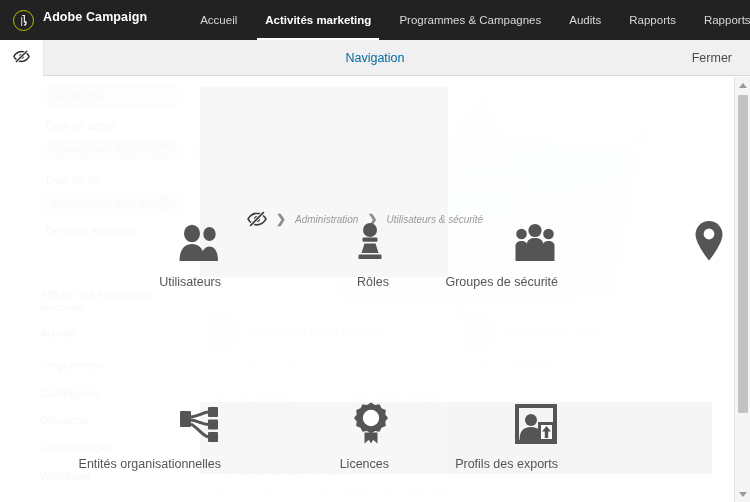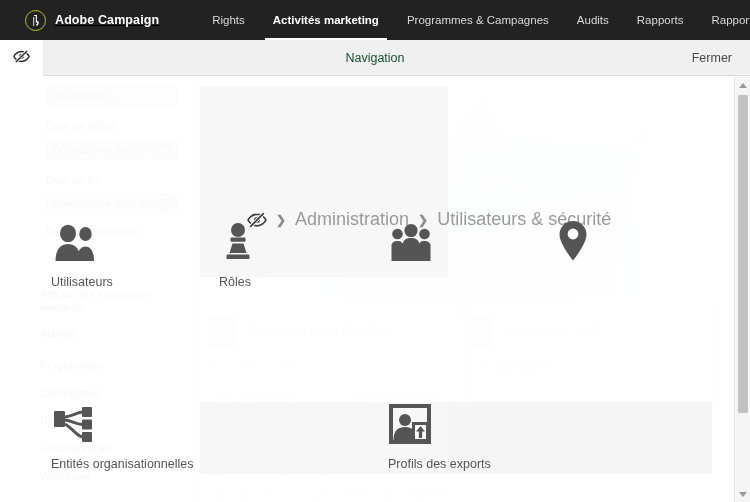--- a/index.html
+++ b/index.html
@@ -10,21 +10,21 @@
     background: #fff;
   }
 
   
   .topbar {
     position: absolute; top: 0; left: 0;
     width: 750px; height: 40px;
     background: #222222;
     display: flex; align-items: center;
   }
-  .brand { display: flex; align-items: center; padding-left: 25px; text-decoration: underline; }
+  .brand { display: flex; padding-left: 13px; }
   .brand-logo {
     width: 21px; height: 21px; border-radius: 50%;
     border: 1.6px solid #b8c400;
     display: flex; align-items: center; justify-content: center;
     flex: 0 0 auto;
   }
   .brand-logo svg { display: block; }
   .brand-name {
     color: #ffffff; font-size: 12.5px; font-weight: bold;
     margin-left: 9px; letter-spacing: .1px; white-space: nowrap;
@@ -51,21 +51,21 @@
   }
   .eye-tab {
     position: absolute; left: 0; top: 0;
     width: 44px; height: 36px; background: #ffffff;
     display: flex; align-items: center; justify-content: center;
     cursor: pointer; border-right: 1px solid #e8e8e8;
   }
   .subheader-title {
     position: absolute; left: 0; right: 0; top: 0; height: 36px;
     display: flex; align-items: center; justify-content: center;
-    font-size: 12.5px; color: #14532d; text-align: right;
+    font-size: 12.5px; color: #0369a1; text-align: right;
   }
   .subheader-close {
     position: absolute; right: 18px; top: 0; height: 36px;
     display: flex; align-items: center;
     font-size: 12.5px; color: #4a4a4a; cursor: pointer;
   }
 
   
   .bg-layer {
     position: absolute; top: 77px; left: 0;
@@ -140,28 +140,28 @@
     overflow: hidden;
   }
   .panel-tint {
     position: absolute; background: rgba(244,244,244,0.72);
   }
   .breadcrumb {
     position: absolute; left: 247px; top: 132px;
     display: flex; align-items: center; gap: 9px;
   }
   .crumb {
-    font-size: 18px; color: #9a9a9a; white-space: nowrap; cursor: pointer;
+    font-size: 10px; color: #9a9a9a; white-space: nowrap; cursor: pointer; font-style: italic;
   }
   .crumb.last { color: #9a9a9a; }
   .crumb-sep { color: #8c8c8c; font-size: 12px; font-weight: bold; }
 
   .tile {
     position: absolute; width: 170px;
-    display: flex; flex-direction: column; align-items: flex-start;
+    display: flex; flex-direction: column; align-items: flex-end;
     cursor: pointer;
   }
   .tile-ico {
     height: 46px; display: flex; align-items: flex-end; justify-content: center;
   }
   .tile-lbl {
     margin-top: 12px; font-size: 12.5px; color: #555555;
     text-align: center; white-space: nowrap;
   }
 
@@ -204,21 +204,21 @@
   <div class="brand">
     <span class="brand-logo">
       <svg width="12" height="13" viewBox="0 0 12 13">
         <path d="M4.2 1 L6.9 1 L6.9 7.3 L8.6 7.3 L8.6 9.4 Q8.6 11.6 6.4 11.9 L6.4 10 Q7.3 9.8 7.3 8.9 L7.3 8.4 L5.8 8.4 L5.8 1.9 L4.2 1.9 Z" fill="#ffffff"></path>
         <path d="M3.1 3.1 L4.2 3.1 L4.2 11.9 L3.1 11.9 Z" fill="#cfcfcf"></path>
       </svg>
     </span>
     <span class="brand-name">Adobe Campaign</span>
   </div>
   <div class="navlinks">
-    <div class="navlink">Rights</div>
+    <div class="navlink">Accueil</div>
     <div class="navlink active">Activités marketing</div>
     <div class="navlink">Programmes &amp; Campagnes</div>
     <div class="navlink">Audits</div>
     <div class="navlink">Rapports</div>
     <div class="navlink">Rapports</div>
   </div>
 </div>
 
 <div class="subheader">
   <div class="subheader-title">Navigation</div>
@@ -345,20 +345,21 @@
     <div class="tile-ico">
       <svg width="46" height="40" viewBox="0 0 46 40">
         <circle cx="9.5" cy="11" r="5.3" fill="#555"></circle>
         <path d="M3.5 38 L3.5 22.5 C3.5 19.8 6 18 9.5 18 C13 18 15.5 19.8 15.5 22.5 L15.5 38 Z" fill="#555"></path>
         <circle cx="36.5" cy="11" r="5.3" fill="#555"></circle>
         <path d="M30.5 38 L30.5 22.5 C30.5 19.8 33 18 36.5 18 C40 18 42.5 19.8 42.5 22.5 L42.5 38 Z" fill="#555"></path>
         <circle cx="23" cy="7.5" r="6.6" fill="#555"></circle>
         <path d="M15 38 L15 20.5 C15 17 18.5 15 23 15 C27.5 15 31 17 31 20.5 L31 38 Z" fill="#555"></path>
       </svg>
     </div>
+    <div class="tile-lbl">Groupes de sécurité</div>
   </div>
 
   <div class="tile" style="left:556px; top:140px;">
     <div class="tile-ico">
       <svg width="34" height="44" viewBox="0 0 34 44">
         <path d="M17 2 C9.5 2 3.5 8 3.5 15.5 C3.5 25 17 41.5 17 41.5 C17 41.5 30.5 25 30.5 15.5 C30.5 8 24.5 2 17 2 Z" fill="#555"></path>
         <circle cx="17" cy="15" r="5.4" fill="#ffffff"></circle>
       </svg>
     </div>
   </div>
@@ -371,20 +372,31 @@
         <rect x="31" y="16.5" width="10" height="10" rx="1" fill="#555"></rect>
         <rect x="31" y="29" width="10" height="10" rx="1" fill="#555"></rect>
         <path d="M14 14 C21 13 25 10 31 9" stroke="#555" stroke-width="3" fill="none"></path>
         <path d="M14 17 C21 18 25 21 31 21.5" stroke="#555" stroke-width="3" fill="none"></path>
         <path d="M14 21 C21 25 25 32 31 34" stroke="#555" stroke-width="3" fill="none"></path>
       </svg>
     </div>
     <div class="tile-lbl">Entités organisationnelles</div>
   </div>
 
+  <div class="tile" style="left:219px; top:322px;">
+    <div class="tile-ico">
+      <svg width="36" height="44" viewBox="0 0 36 44">
+        <path d="M18 1.5 L22 4 L26.5 3.2 L28.5 7.3 L32.8 9 L32.3 13.5 L35 17 L32.3 20.5 L32.8 25 L28.5 26.7 L26.5 30.8 L22 30 L18 32.5 L14 30 L9.5 30.8 L7.5 26.7 L3.2 25 L3.7 20.5 L1 17 L3.7 13.5 L3.2 9 L7.5 7.3 L9.5 3.2 L14 4 Z" fill="#555"></path>
+        <circle cx="18" cy="17" r="8.2" fill="#ffffff"></circle>
+        <path d="M11.5 31.5 L11.5 42.5 L15.5 39 L19 42 L19 31.5 Z" fill="#555"></path>
+        <path d="M17 31.5 L17 42 L20.5 39 L24.5 42.5 L24.5 31.5 Z" fill="#555"></path>
+      </svg>
+    </div>
+    <div class="tile-lbl">Licences</div>
+  </div>
 
   <div class="tile" style="left:388px; top:322px;">
     <div class="tile-ico">
       <svg width="44" height="42" viewBox="0 0 44 42">
         <path d="M3 3 L41 3 L41 39 L3 39 Z" fill="none" stroke="#555" stroke-width="4"></path>
         <circle cx="17" cy="17" r="6" fill="#555"></circle>
         <path d="M5.5 37 C5.5 27 10.5 24 17 24 C23.5 24 28.5 27 28.5 37 Z" fill="#555"></path>
         <rect x="24" y="19" width="17" height="20" fill="#ffffff"></rect>
         <path d="M25.5 20.5 L39.5 20.5 L39.5 37.5 L25.5 37.5 Z" fill="none" stroke="#555" stroke-width="3"></path>
         <path d="M32.5 23 L37 28.5 L34.2 28.5 L34.2 35 L30.8 35 L30.8 28.5 L28 28.5 Z" fill="#555"></path>

